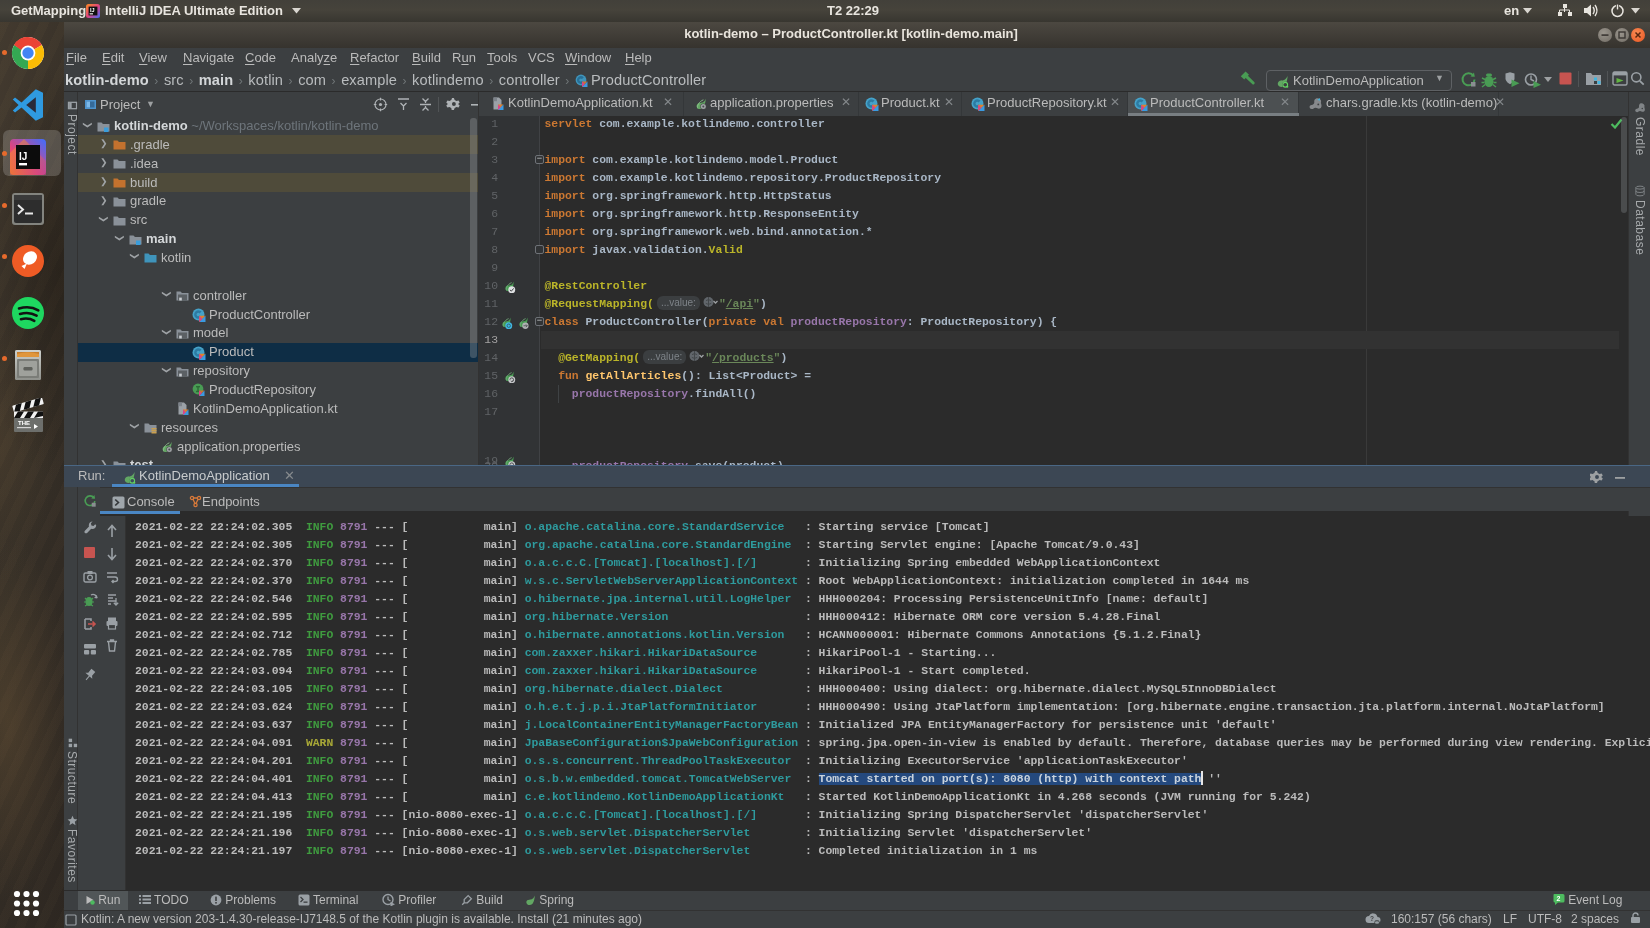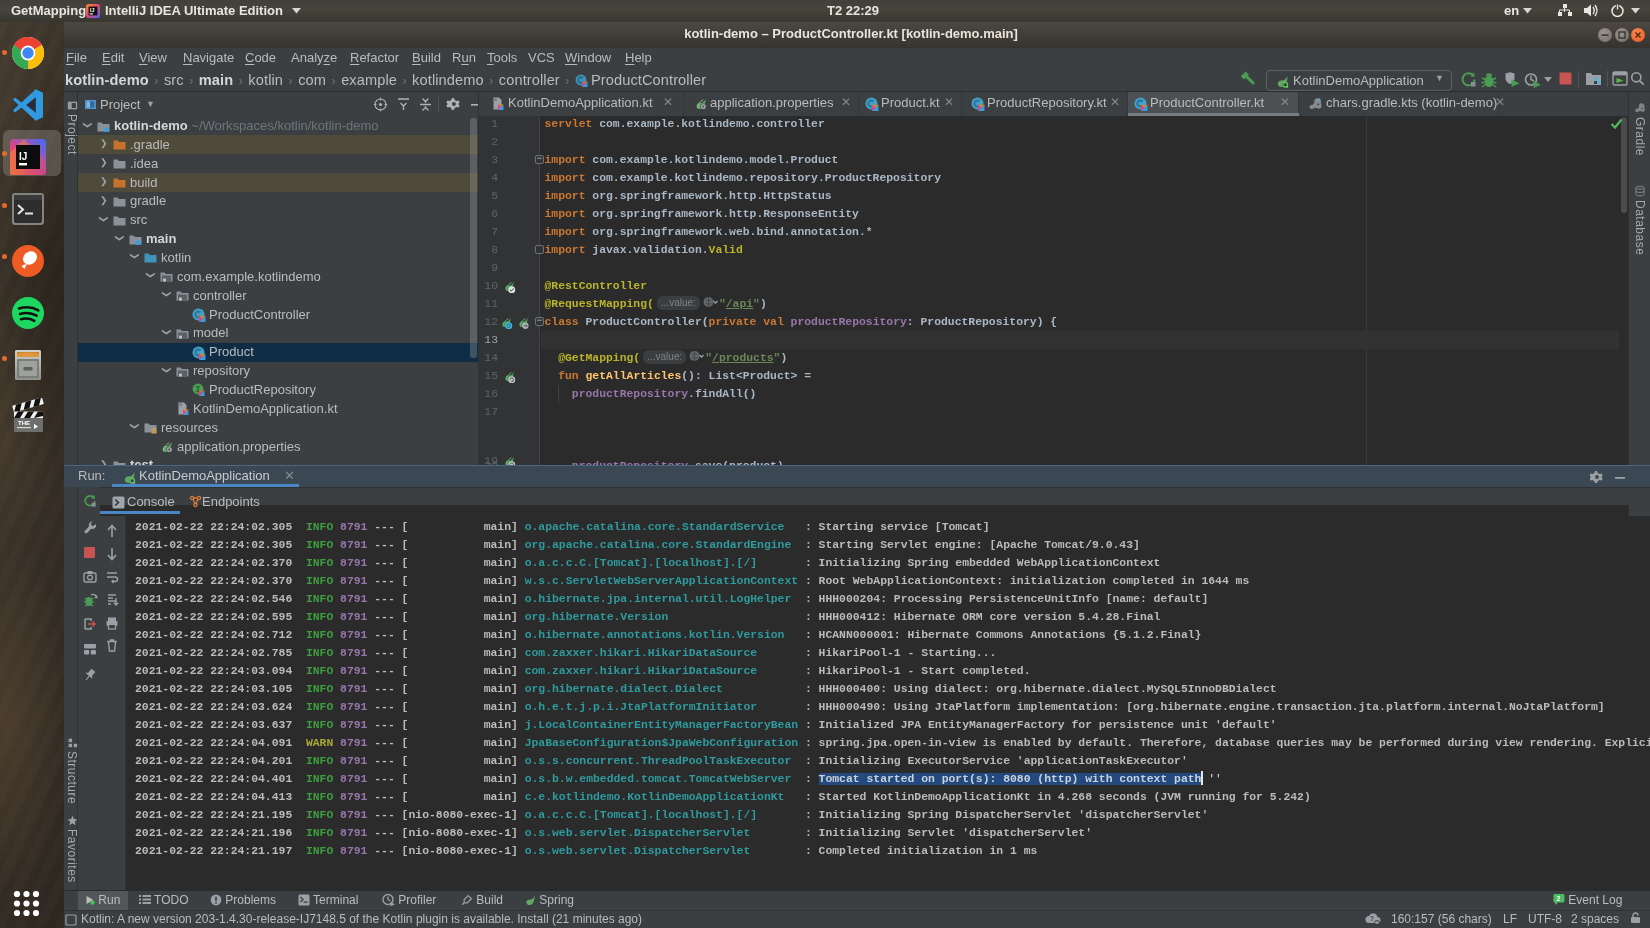--- a/index.html
+++ b/index.html
@@ -101,21 +101,21 @@
 .ig{position:absolute;left:13.7px;top:0;width:1px;height:18px;background:#3f4244}
 #edcheck{position:absolute;left:1610px;top:118px}
 #edscroll{position:absolute;left:1621px;top:117px;width:6px;height:96px;background:rgba(140,145,148,.32);border-radius:3px}
 
 #runhead{position:absolute;left:64px;top:465px;width:1586px;height:22px;background:#3c4754;border-top:1px solid #4a6785;color:#bbbbbb;font-size:13px;box-sizing:border-box}
 #runhead .rl{position:absolute;left:14px;top:2px}
 #runhead .leaf{position:absolute;left:58px;top:4px}
 #runhead .nm{position:absolute;left:75px;top:2px;color:#c8cbcd}
 #runhead .x{position:absolute;left:220px;top:2px;color:#878b8e}
 #runtab-underline{position:absolute;left:112px;top:484px;width:187px;height:3px;background:#4a86c3}
-#contabs{position:absolute;left:78px;top:487px;width:1572px;height:18px;background:#3c3f41;color:#bbbbbb;font-size:13px;border-top:1px solid #323232}
+#contabs{position:absolute;left:78px;top:487px;width:1572px;height:24px;background:#3c3f41;color:#bbbbbb;font-size:13px;border-top:1px solid #323232}
 #contabs .ct1{position:absolute;left:49px;top:6px}
 #contabs .ct2{position:absolute;left:124px;top:6px}
 #contabs .ci1{position:absolute;left:34px;top:8px}
 #contabs .ci2{position:absolute;left:111px;top:7px}
 #con-underline{position:absolute;left:100px;top:511px;width:80px;height:3px;background:#4a86c3}
 #runicons1{position:absolute;left:78px;top:487px;width:22px;height:403px;background:#3c3f41}
 #runicons2{position:absolute;left:100px;top:516px;width:26px;height:374px;background:#3c3f41;border-right:1px solid #323232}
 .ric{position:absolute;left:5px}
 
 #console{position:absolute;left:127px;top:516px;width:1523px;height:374px;background:#2b2b2b;overflow:hidden}
@@ -507,29 +507,20 @@
             <rect x="7" y="7.5" width="4.5" height="4.5" fill="#3a9ddb"></rect>
           </svg></span>
 <span class="tl" style="left:68px"><b>main</b></span>
 </div>
 <div class="trow" style="top:156.4px">
 <span class="chv" style="left:53px">❯</span>
 <span class="ti" style="left:66px"><svg width="13" height="13" viewBox="0 0 13 13">
             <path d="M0.5 2.5 L4.5 2.5 L6 4 L12.5 4 L12.5 11.5 L0.5 11.5 Z" fill="#3f94bb"></path>
           </svg></span>
 <span class="tl" style="left:83px">kotlin</span>
-</div>
-<div class="trow" style="top:175.3px">
-<span class="chv" style="left:69px">❯</span>
-<span class="ti" style="left:82px"><svg width="13" height="13" viewBox="0 0 13 13">
-            <path d="M0.5 2.5 L4.5 2.5 L6 4 L12.5 4 L12.5 11.5 L0.5 11.5 Z" fill="#8a9199"></path>
-            <rect x="2" y="5.5" width="9" height="6" fill="#5b6064"></rect>
-            <rect x="3.2" y="8.6" width="2.6" height="2.9" fill="#c9cdd1"></rect>
-          </svg></span>
-<span class="tl" style="left:99px">com.example.kotlindemo</span>
 </div>
 <div class="trow" style="top:194.1px">
 <span class="chv" style="left:85px">❯</span>
 <span class="ti" style="left:98px"><svg width="13" height="13" viewBox="0 0 13 13">
             <path d="M0.5 2.5 L4.5 2.5 L6 4 L12.5 4 L12.5 11.5 L0.5 11.5 Z" fill="#8a9199"></path>
             <rect x="2" y="5.5" width="9" height="6" fill="#5b6064"></rect>
             <rect x="3.2" y="8.6" width="2.6" height="2.9" fill="#c9cdd1"></rect>
           </svg></span>
 <span class="tl" style="left:115px">controller</span>
 </div>

